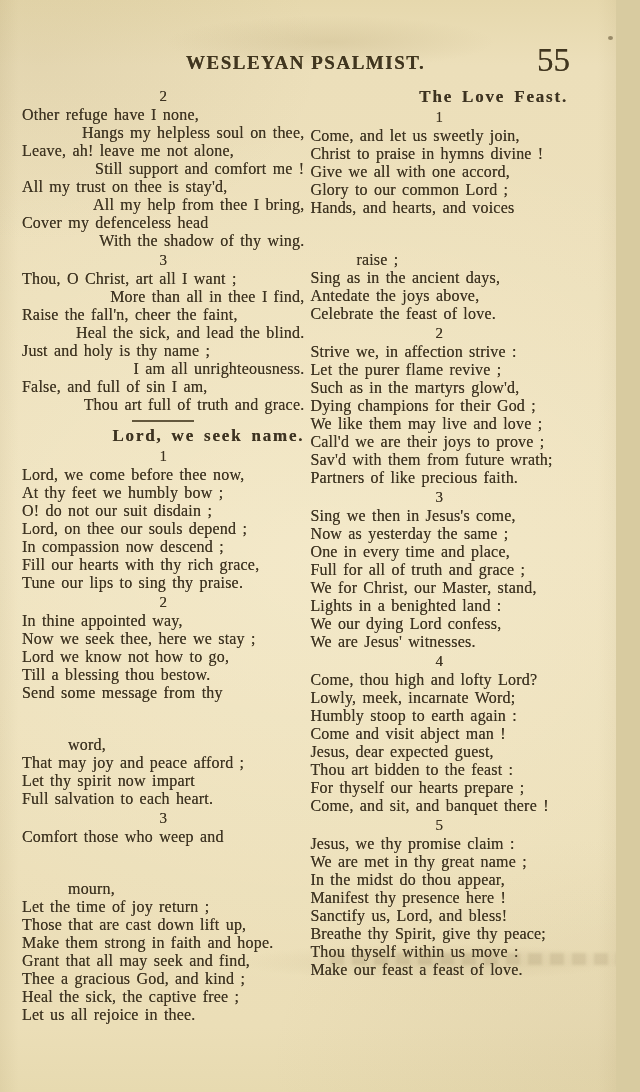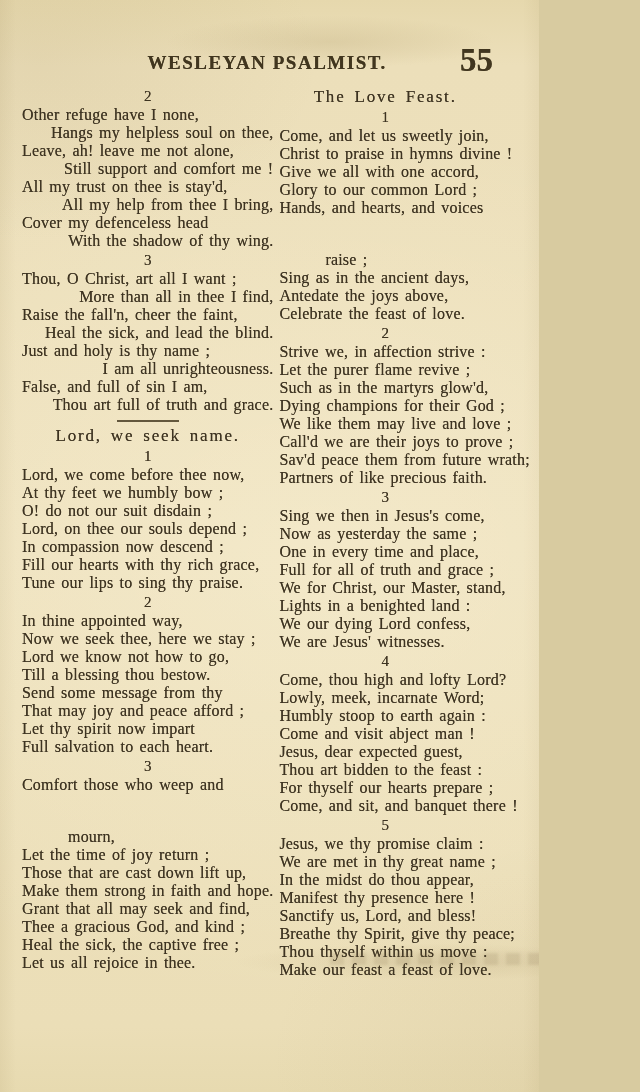--- a/index.html
+++ b/index.html
@@ -1,18 +1,18 @@
 <!DOCTYPE html>
 <html><head>
 <meta charset="utf-8">
 <style>
   html, body { margin: 0; padding: 0; background: #d8cba0; }
   .page {
     position: relative;
-    width: 539px;
+    width: 616px;
     height: 1092px;
     overflow: hidden;
     background-color: #ecdfb9;
     background-image:
       radial-gradient(ellipse 220px 35px at 330px 42px, rgba(165,145,95,0.20), transparent 75%),
       radial-gradient(ellipse 260px 25px at 430px 962px, rgba(160,140,95,0.18), transparent 75%),
       radial-gradient(ellipse 400px 260px at 40px 60px, rgba(150,130,85,0.10), transparent 70%),
       radial-gradient(ellipse 500px 320px at 620px 1060px, rgba(170,150,105,0.12), transparent 70%),
       radial-gradient(ellipse 700px 520px at 320px 560px, rgba(255,250,228,0.30), transparent 85%),
       linear-gradient(90deg, rgba(150,130,80,0.10) 0%, rgba(150,130,80,0) 3%, rgba(150,130,80,0) 97%, rgba(150,130,80,0.08) 100%),
@@ -37,42 +37,42 @@
   .header-title {
     position: absolute; left: 50%; top: 10px;
     transform: translateX(-51%);
     font-size: 19px; letter-spacing: 1.5px;
     font-weight: bold; white-space: nowrap;
     color: #41361f;
     text-shadow: 0 0 0.6px rgba(65,54,31,0.8);
   }
   .page-number {
     position: absolute; right: 46px; top: 0px;
-    font-size: 33px; font-weight: bold;
+    font-size: 33px; font-weight: normal;
     color: #41361f;
     text-shadow: 0 0 0.6px rgba(65,54,31,0.8);
   }
   .columns { position: absolute; top: 86px; left: 0; right: 0; display: flex; }
   .column { text-shadow: 0 0 0.6px rgba(61,51,33,0.75); }
   .column.left  { width: 292px; margin-left: 22px; }
   .column.right { width: 316px; margin-left: 6px; }
   .line {
     font-size: 16px; line-height: 18px;
     letter-spacing: 0.2px; word-spacing: 2px;
     white-space: nowrap;
   }
   .indent-0 { padding-left: 0; }
   .indent-1 { padding-left: 14px; text-align: right; }
   .indent-2 { padding-left: 46px; margin-top: 34px; }
   .verse-number {
     text-align: center; font-size: 15px; line-height: 18px;
     margin: 1px 0 1px;
   }
   .hymn-title {
-    text-align: center; font-weight: normal;
+    text-align: right; font-weight: bold;
     font-size: 17px; line-height: 20px;
     letter-spacing: 1.8px; word-spacing: 3px;
     margin: 1px 0 1px;
   }
   .column.right .verse-number,
   .column.right .hymn-title { margin-right: 48px; }
   .section-divider {
     width: 62px; height: 0;
     border-top: 2px solid #4a3e26;
     margin: 6px auto 4px;
@@ -123,20 +123,21 @@
           <div class="line indent-0">Fill our hearts with thy rich grace,</div>
           <div class="line indent-0">Tune our lips to sing thy praise.</div>
         </div>
         <div class="verse-number">2</div>
         <div class="verse">
           <div class="line indent-0">In thine appointed way,</div>
           <div class="line indent-0">Now we seek thee, here we stay ;</div>
           <div class="line indent-0">Lord we know not how to go,</div>
           <div class="line indent-0">Till a blessing thou bestow.</div>
           <div class="line indent-0">Send some message from thy</div>
+          <div class="line indent-2">word,</div>
           <div class="line indent-0">That may joy and peace afford ;</div>
           <div class="line indent-0">Let thy spirit now impart</div>
           <div class="line indent-0">Full salvation to each heart.</div>
         </div>
         <div class="verse-number">3</div>
         <div class="verse">
           <div class="line indent-0">Comfort those who weep and</div>
           <div class="line indent-2">mourn,</div>
           <div class="line indent-0">Let the time of joy return ;</div>
           <div class="line indent-0">Those that are cast down lift up,</div>
@@ -162,21 +163,21 @@
           <div class="line indent-0">Celebrate the feast of love.</div>
         </div>
         <div class="verse-number">2</div>
         <div class="verse">
           <div class="line indent-0">Strive we, in affection strive :</div>
           <div class="line indent-0">Let the purer flame revive ;</div>
           <div class="line indent-0">Such as in the martyrs glow'd,</div>
           <div class="line indent-0">Dying champions for their God ;</div>
           <div class="line indent-0">We like them may live and love ;</div>
           <div class="line indent-0">Call'd we are their joys to prove ;</div>
-          <div class="line indent-0">Sav'd peace them from future wrath;</div>
+          <div class="line indent-0">Sav'd with them from future wrath;</div>
           <div class="line indent-0">Partners of like precious faith.</div>
         </div>
         <div class="verse-number">3</div>
         <div class="verse">
           <div class="line indent-0">Sing we then in Jesus's come,</div>
           <div class="line indent-0">Now as yesterday the same ;</div>
           <div class="line indent-0">One in every time and place,</div>
           <div class="line indent-0">Full for all of truth and grace ;</div>
           <div class="line indent-0">We for Christ, our Master, stand,</div>
           <div class="line indent-0">Lights in a benighted land :</div>

